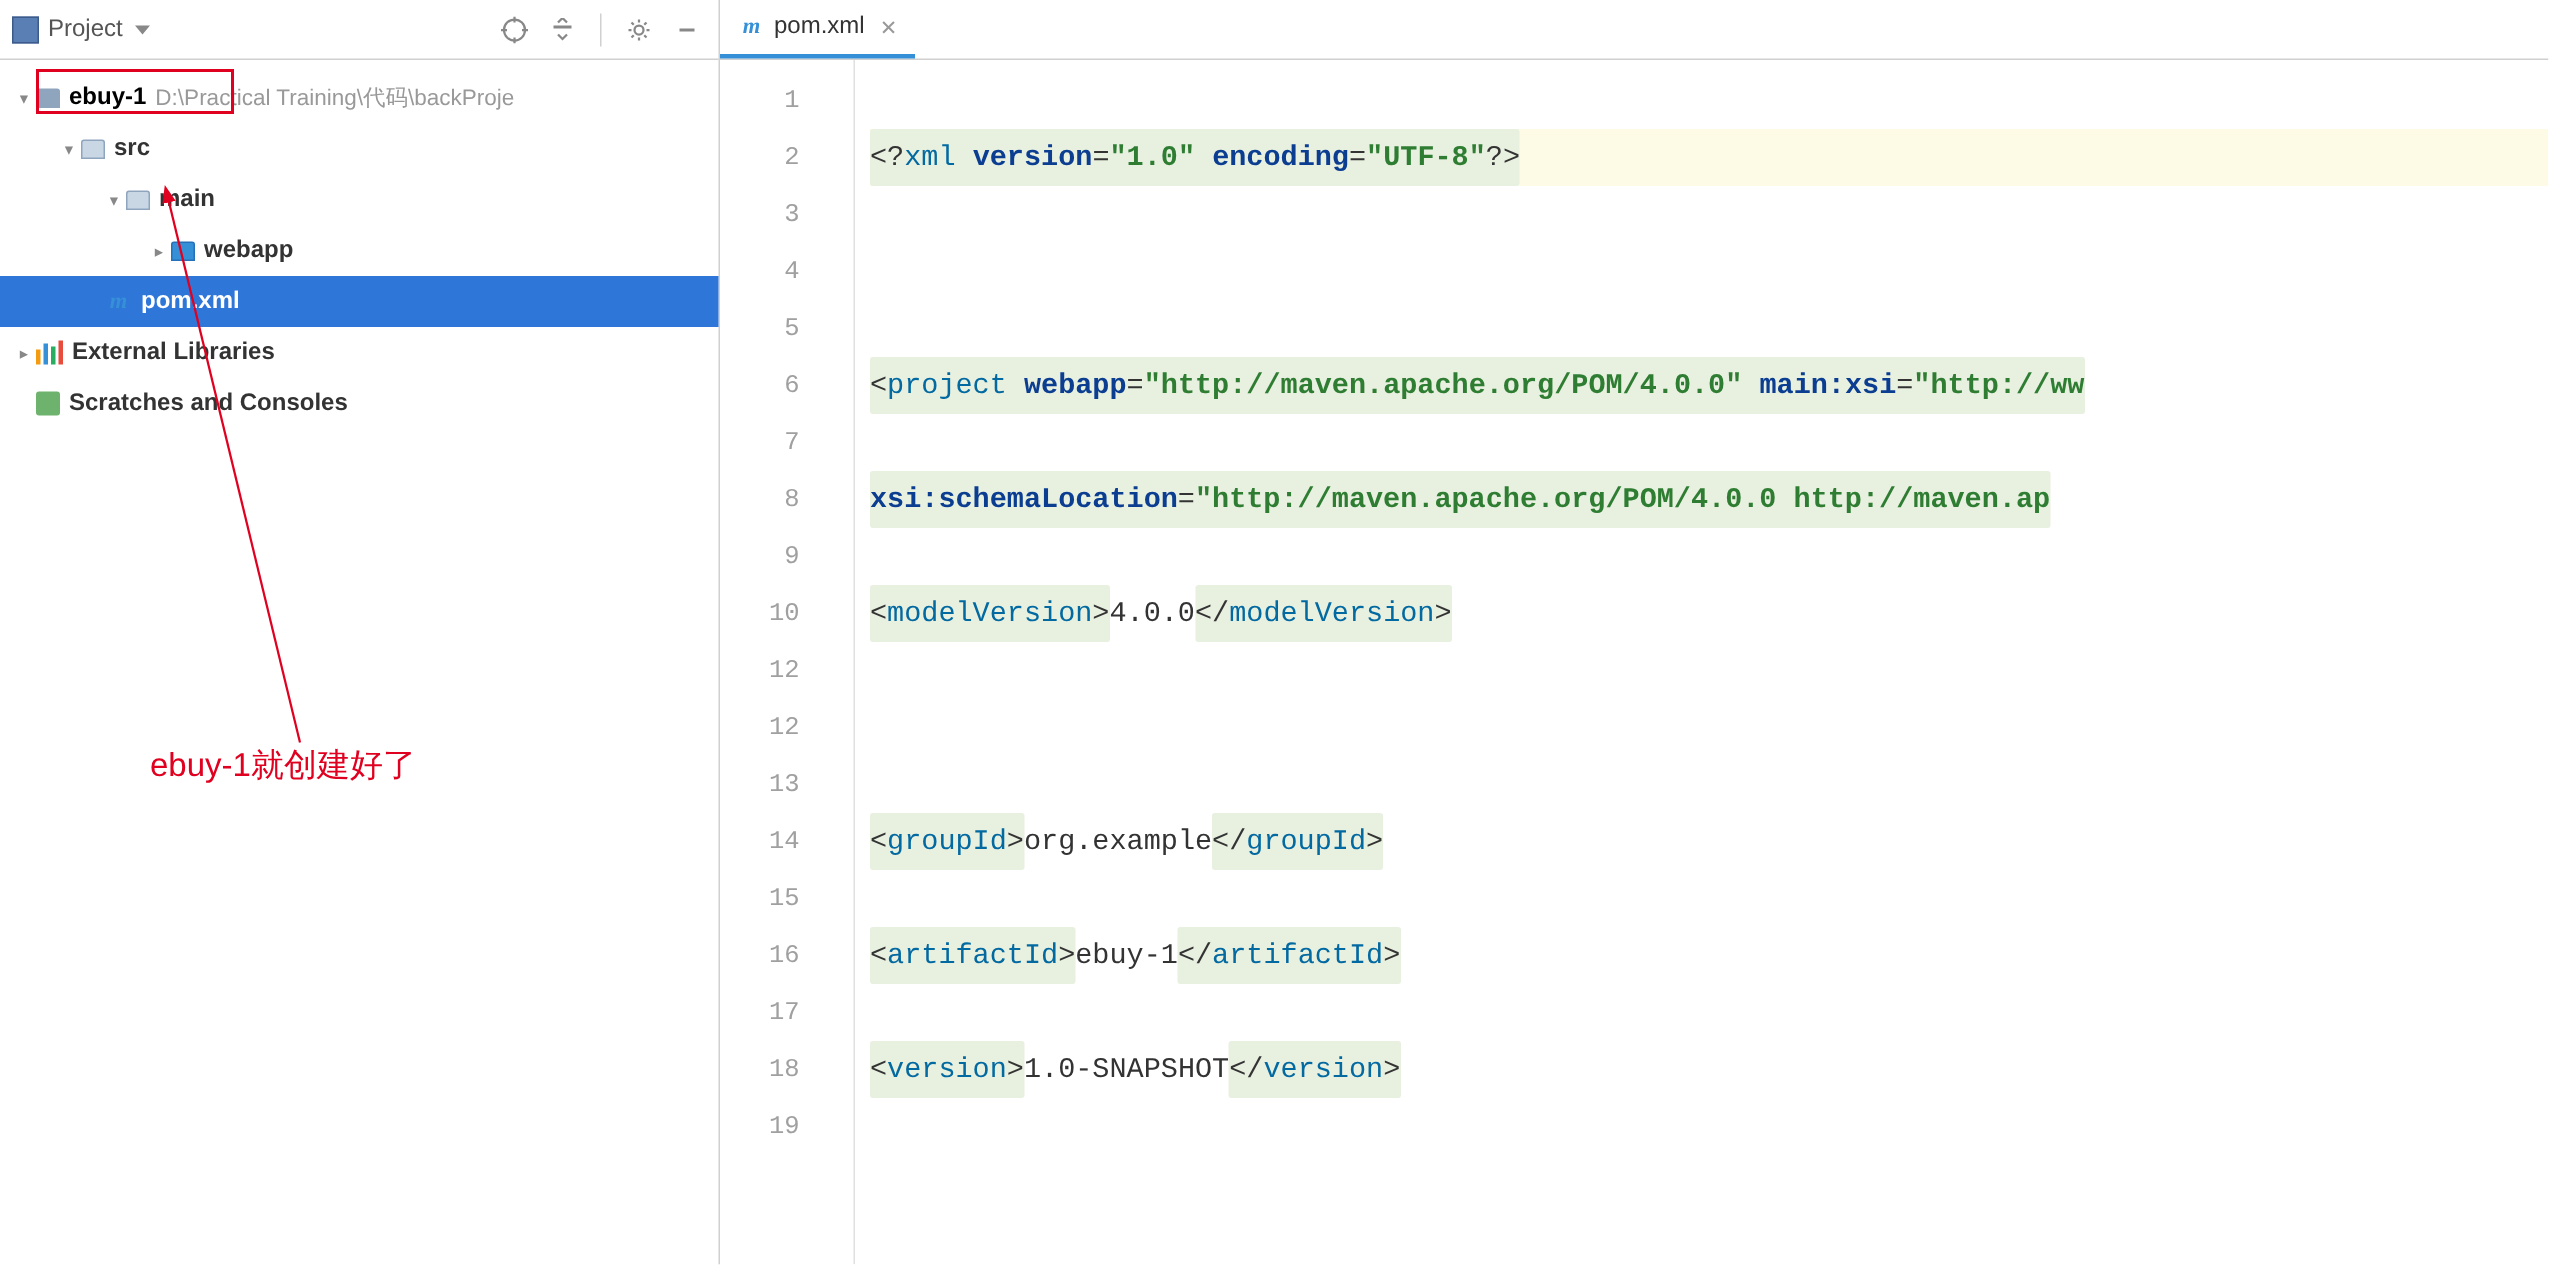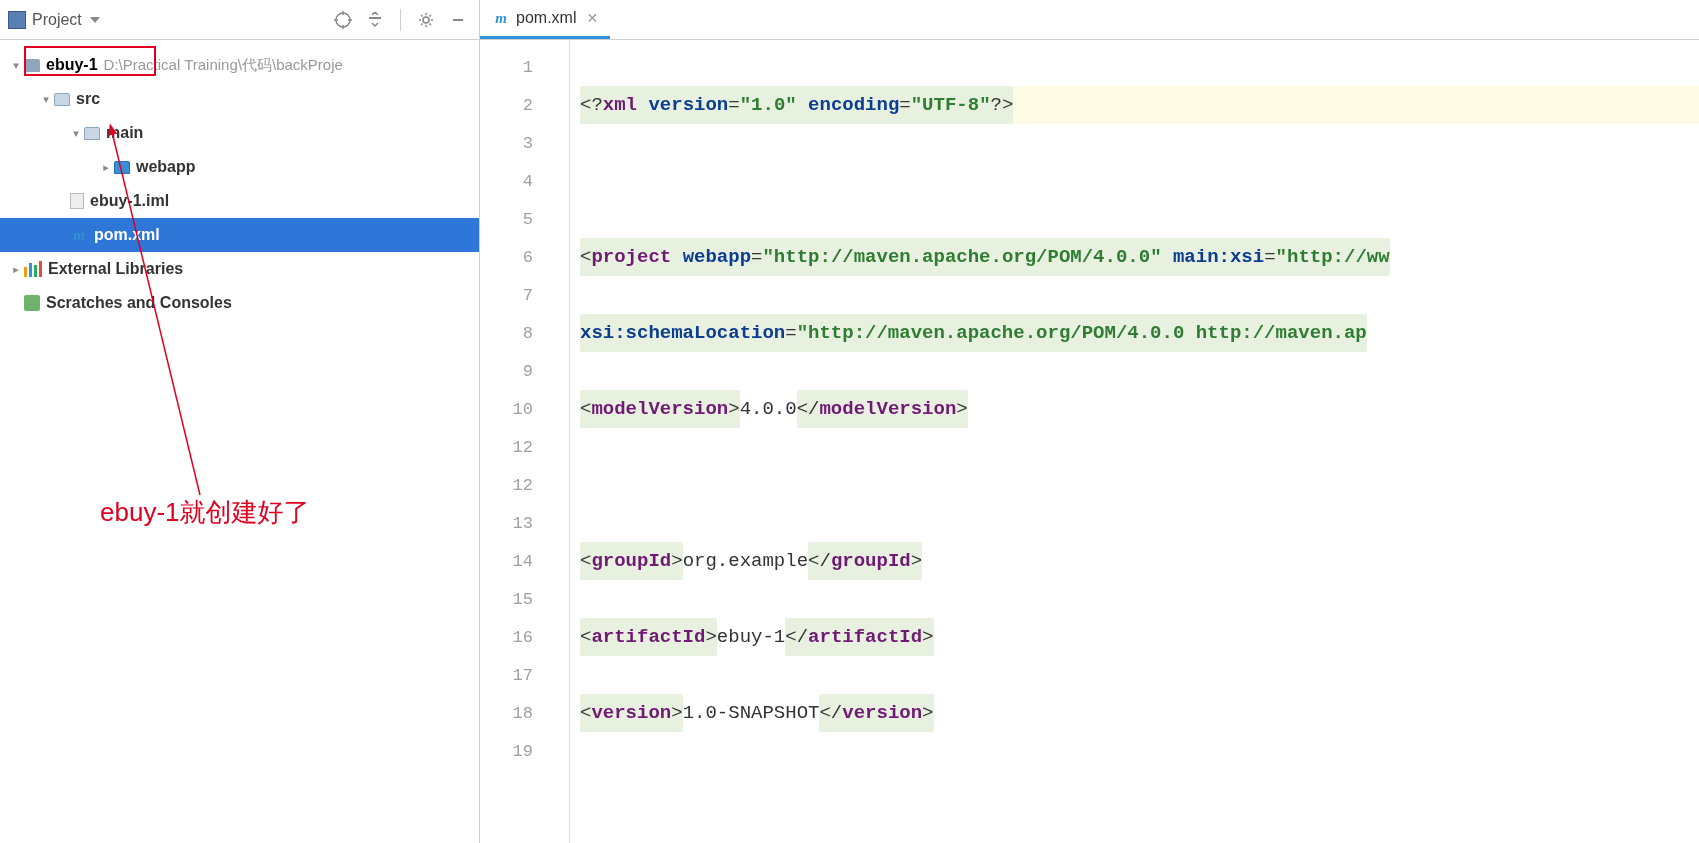--- a/index.html
+++ b/index.html
@@ -111,21 +111,21 @@
 .tree-label { font-size: 16px; font-weight: bold; }
 .tree-label.bold { font-weight: bold; color: #000; }
 .tree-path { color: #999; font-size: 15px; margin-left: 6px; }
 .red-box {
   position: absolute; border: 2px solid #e00020;
   left: 24px; top: 6px; width: 132px; height: 30px;
   pointer-events: none;
 }
 .annotation {
   position: absolute; left: 100px; top: 455px;
-  color: #e00020; font-size: 26px;
+  color: #e00020; font-size: 22px;
 }
 .arrow-svg { position: absolute; left: 0; top: 0; pointer-events: none; }
 
 
 .editor-area {
   flex: 1;
   display: flex;
   flex-direction: column;
 }
 .tab-bar {
@@ -172,21 +172,21 @@
   font-family: "Consolas", "Courier New", monospace;
   font-size: 19px;
   line-height: 38px;
   white-space: pre;
   overflow: hidden;
 }
 .cl { height: 38px; display: flex; align-items: center; }
 .cl.prolog { background: #fdfae5; }
 .hl { background: #e8f0e0; border-radius: 2px; }
 .punct { color: #333; }
-.tagname { color: #701a75; font-weight: bold; }
+.tagname { color: #0369a1; font-weight: normal; }
 .attrname { color: #0b3d91; font-weight: bold; }
 .attrvalue { color: #2e7d32; font-weight: bold; }
 .text { color: #333; }
 </style>
 </head>
 <body>
 
 <div class="sidebar">
   <div class="sidebar-header">
     <span class="proj-icon"></span>
@@ -251,26 +251,20 @@
       <span class="exp">▾</span>
       <span class="folder-icon"></span>
       <span class="tree-label">main</span>
     </div>
     <div class="tree-row">
       <span class="indent" style="width:90px"></span>
       <span class="exp">▸</span>
       <span class="folder-icon web"></span>
       <span class="tree-label">webapp</span>
     </div>
-    <div class="tree-row">
-      <span class="indent" style="width:46px"></span>
-      <span class="exp none">▸</span>
-      <span class="file-icon"></span>
-      <span class="tree-label">ebuy-1.iml</span>
-    </div>
     <div class="tree-row selected">
       <span class="indent" style="width:46px"></span>
       <span class="exp none">▸</span>
       <span class="m-icon">m</span>
       <span class="tree-label">pom.xml</span>
     </div>
     <div class="tree-row">
       <span class="exp">▸</span>
       <span class="lib-icon">
           <span class="b1"></span>

